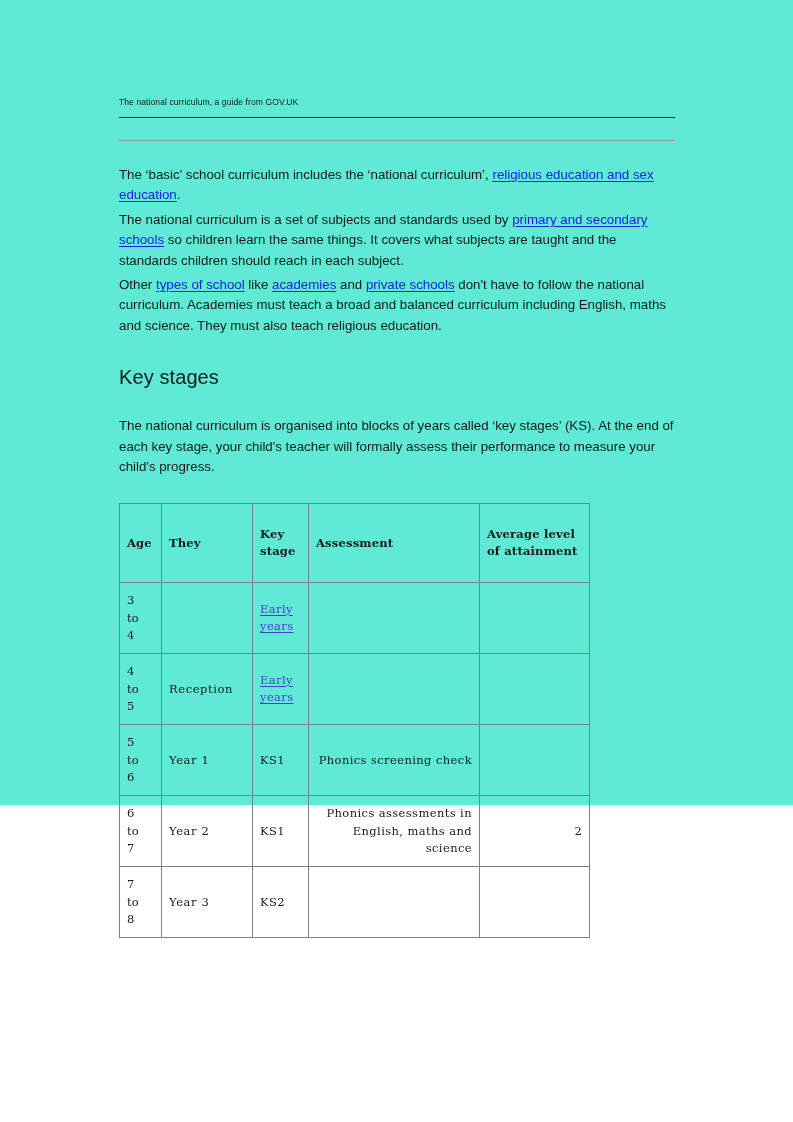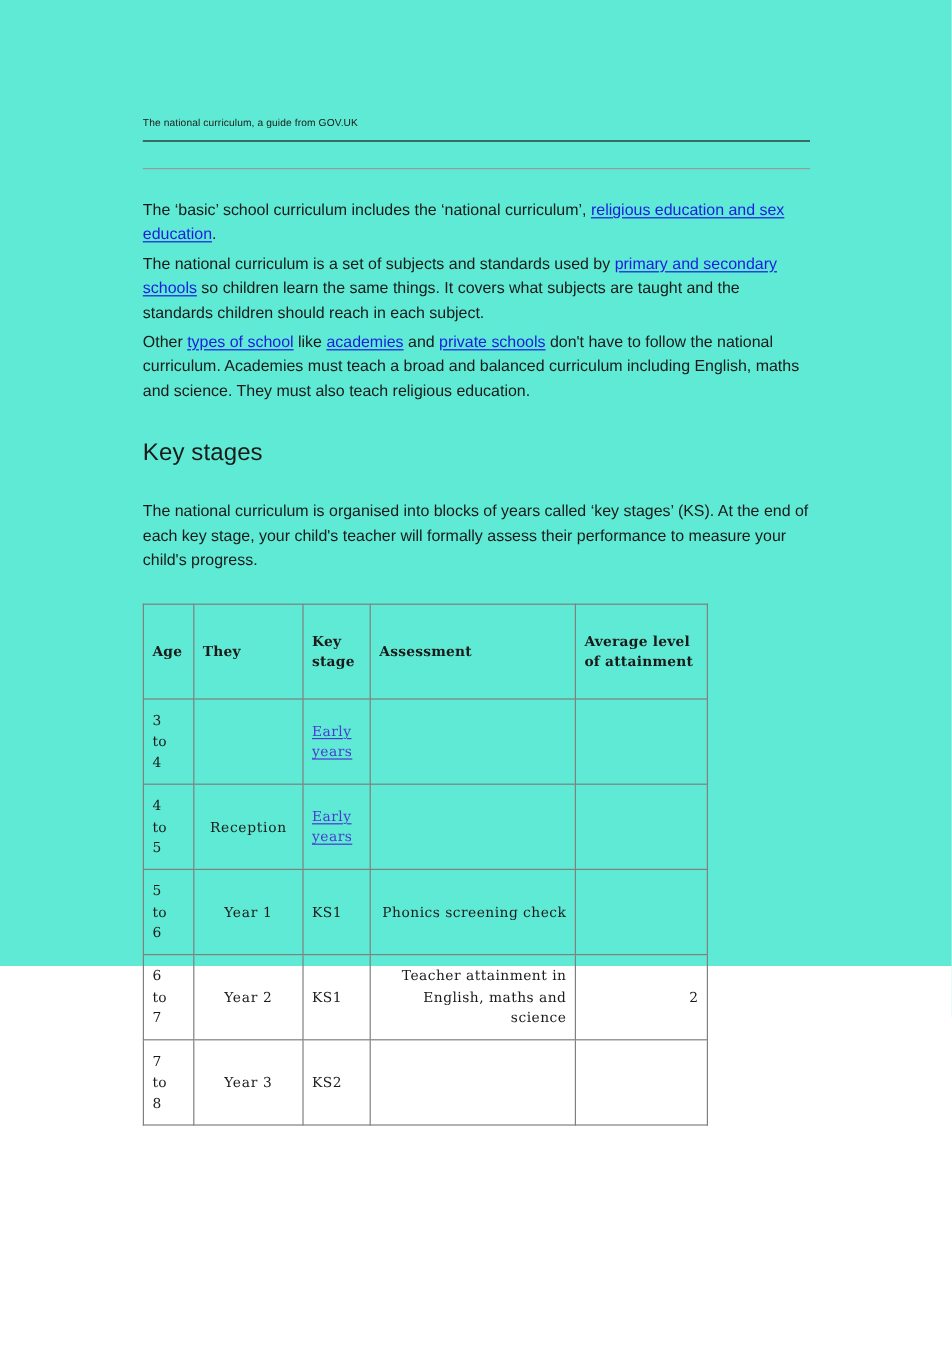--- a/index.html
+++ b/index.html
@@ -132,21 +132,21 @@
 
   table.ks tbody tr { height: 71px; }
 
   td.age {
     text-align: left;
     vertical-align: top;
     padding-top: 7px;
     letter-spacing: 0.2px;
   }
   td.year {
-    text-align: center;
+    text-align: left;
     vertical-align: middle;
     letter-spacing: 0.6px;
   }
   td.ks {
     text-align: left;
     vertical-align: middle;
     padding-left: 8px;
     letter-spacing: 0.4px;
   }
   td.assess {
@@ -251,21 +251,21 @@
               <td class="avg"></td>
             </tr>
             <tr>
               <td class="age">
                 <span class="age-line">6</span>
                 <span class="age-line">to</span>
                 <span class="age-line">7</span>
               </td>
               <td class="year">Year 2</td>
               <td class="ks">KS1</td>
-              <td class="assess">Teacher attainment in English, maths and science</td>
+              <td class="assess">Phonics assessments in English, maths and science</td>
               <td class="avg">2</td>
             </tr>
             <tr>
               <td class="age">
                 <span class="age-line">7</span>
                 <span class="age-line">to</span>
                 <span class="age-line">8</span>
               </td>
               <td class="year">Year 3</td>
               <td class="ks">KS2</td>

